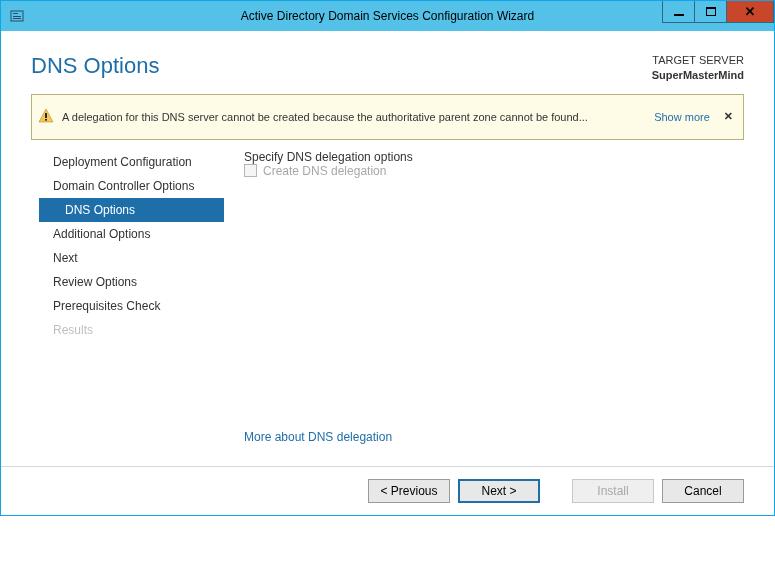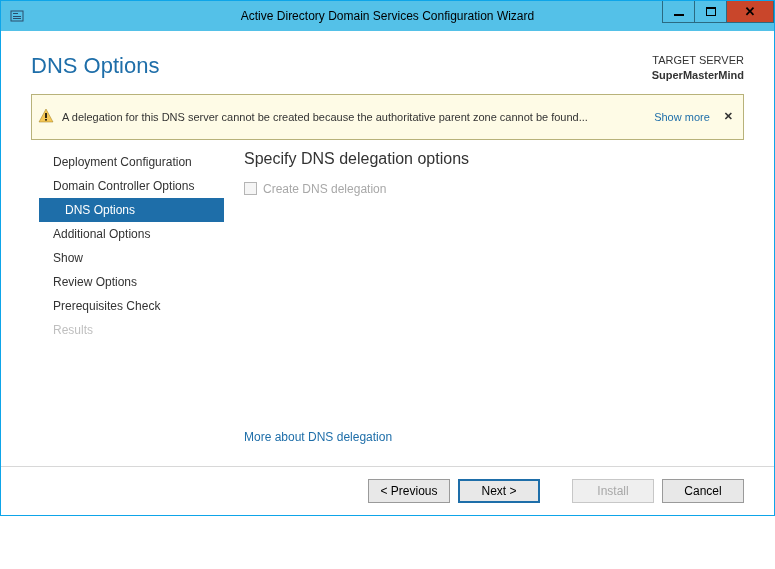--- a/index.html
+++ b/index.html
@@ -30,21 +30,21 @@
 .alertbar .showmore { color: #1e6ea9; cursor: pointer; margin: 12px 10px; white-space: nowrap; }
 .alertbar .close-x { cursor: pointer; font-weight: bold; color: #333; padding: 0 4px; }
 
 .body { flex: 1; display: flex; padding: 0 38px; overflow: hidden; }
 .sidebar { width: 185px; flex: none; font-size: 12px; }
 .sidebar .item { padding: 5px 8px 5px 14px; color: #333; cursor: pointer; white-space: nowrap; }
 .sidebar .item.selected { background: #1e6ea9; color: #fff; padding-left: 26px; }
 .sidebar .item.disabled { color: #bfbfbf; cursor: default; }
 
 .content { flex: 1; padding: 0 0 0 20px; display: flex; flex-direction: column; }
-.content-head { font-size: 16px; color: #333; margin-bottom: 14px; }
+.content-head { font-size: 12px; color: #333; }
 .chk-row { display: flex; align-items: center; font-size: 12px; color: #a8a8a8; }
 .chk { width: 13px; height: 13px; border: 1px solid #b5b5b5; background: #f5f5f5; margin-right: 6px; }
 .spacer { flex: 1; }
 .morelink { font-size: 12px; color: #1e6ea9; cursor: pointer; margin-bottom: 22px; }
 
 .footer { border-top: 1px solid #d8d8d8; padding: 12px 30px; display: flex; justify-content: flex-end; gap: 8px; }
 .footer .gap { width: 16px; }
 .btn { min-width: 82px; height: 24px; font-size: 12px; border: 1px solid #9a9a9a; background: #e8e8e8; cursor: pointer; padding: 0 2px; }
 .btn:disabled { color: #a8a8a8; cursor: default; border-color: #c7c7c7; background: #efefef; }
 .btn.default { border: 2px solid #1e6ea9; }
@@ -97,21 +97,21 @@
     <span class="showmore">Show more</span>
     <span class="close-x">✕</span>
   </div>
 
   <div class="body">
     <div class="sidebar">
       <div class="item"><span>Deployment Configuration</span></div>
       <div class="item"><span>Domain Controller Options</span></div>
       <div class="item selected"><span>DNS Options</span></div>
       <div class="item"><span>Additional Options</span></div>
-      <div class="item"><span>Show</span></div>
+      <div class="item"><span>Next</span></div>
       <div class="item"><span>Review Options</span></div>
       <div class="item"><span>Prerequisites Check</span></div>
       <div class="item disabled"><span>Results</span></div>
     </div>
 
     <div class="content">
       <div class="content-head">Specify DNS delegation options</div>
       <div class="chk-row">
         <span class="chk"></span>
         <span>Create DNS delegation</span>

